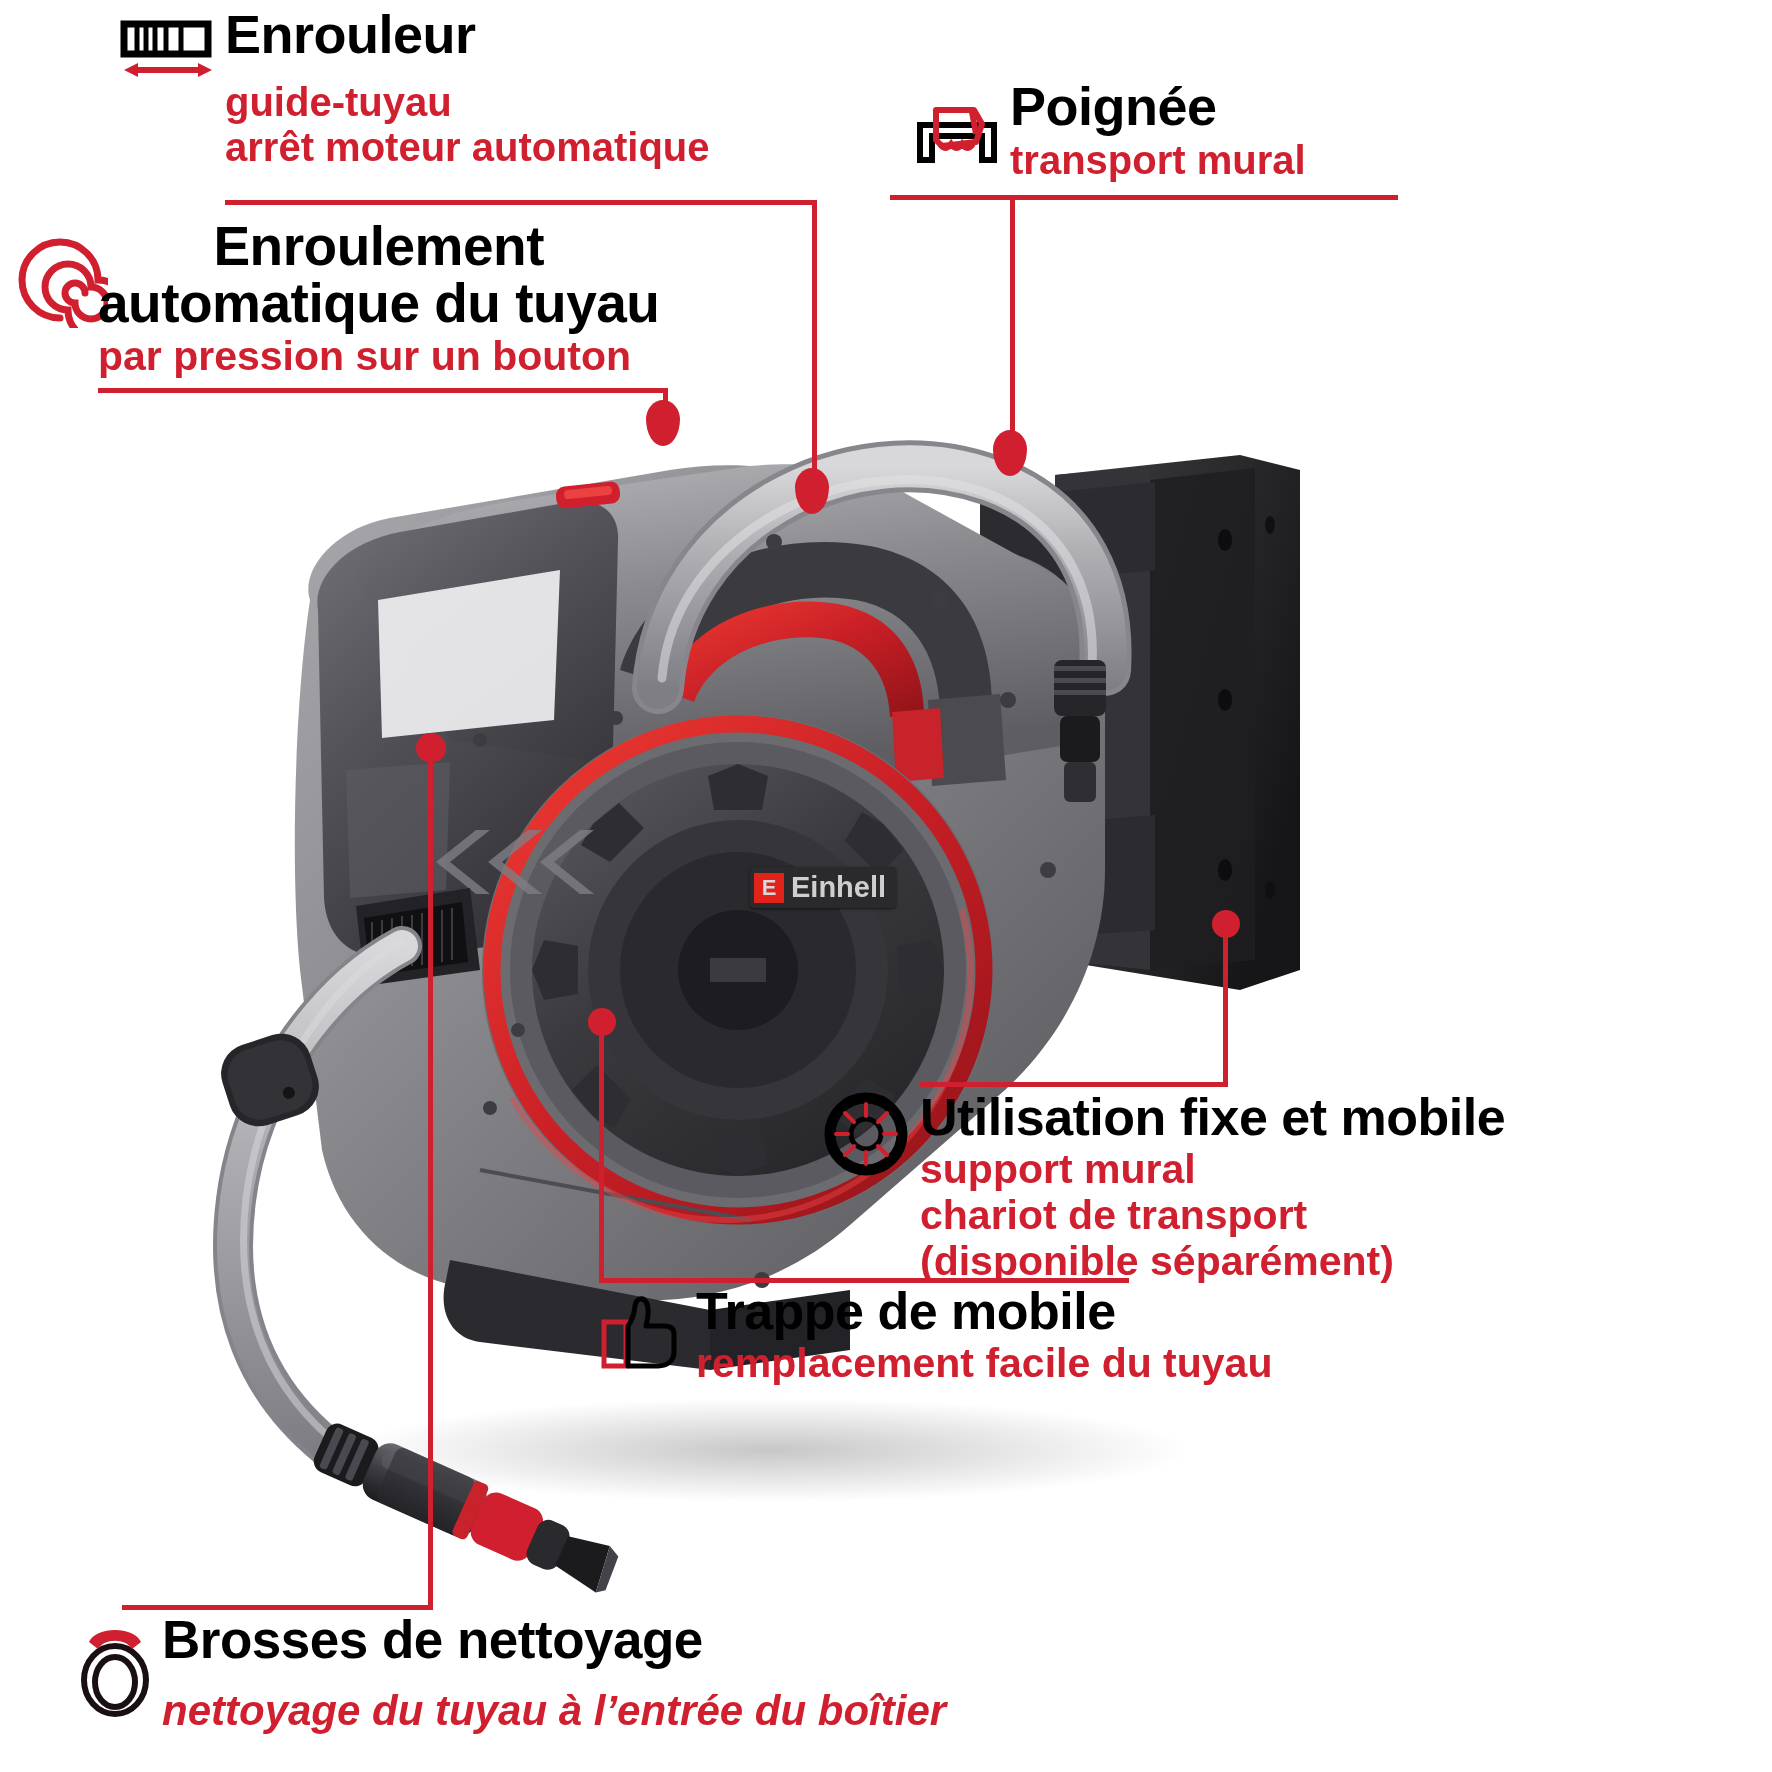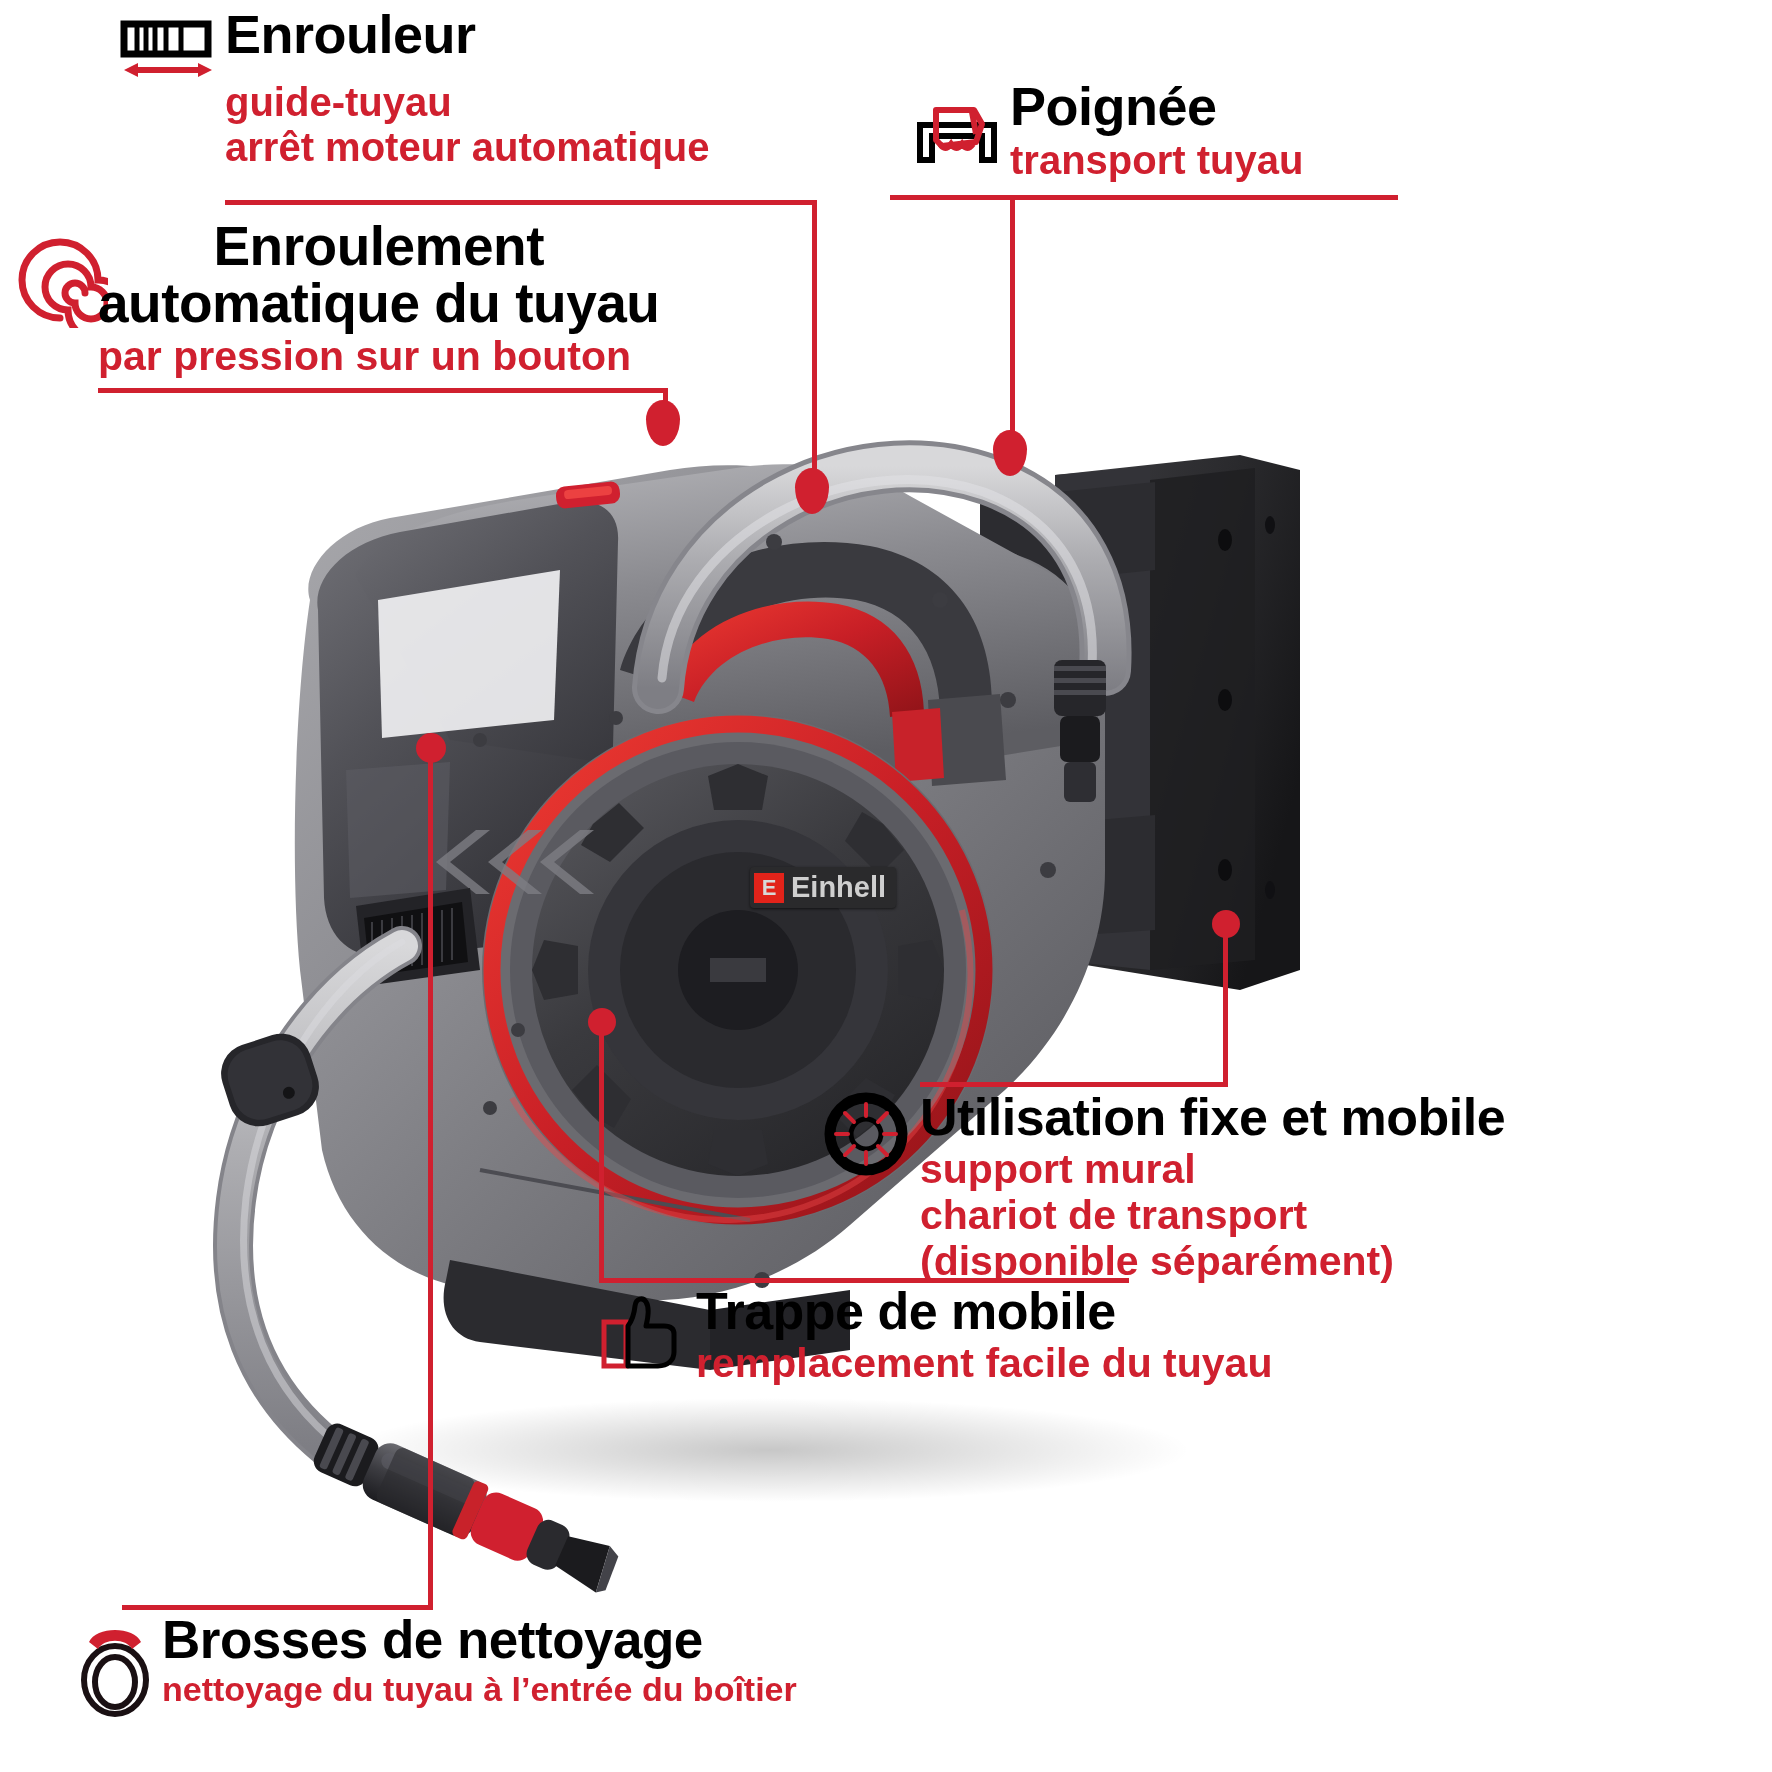--- a/index.html
+++ b/index.html
@@ -363,21 +363,21 @@
   <div class="icon" style="left:912px; top:100px;">
     <svg width="90" height="66" viewBox="0 0 90 66" aria-hidden="true">
       <path d="M8 25 L8 60 L20 60 L20 36 L70 36 L70 60 L82 60 L82 25 Z" fill="none" stroke="#000" stroke-width="6"></path>
       <path d="M24 10 L62 10 L70 24 L64 42 L30 46 L24 40 Z" fill="none" stroke="#d0202f" stroke-width="6" stroke-linejoin="round"></path>
       <path d="M28 44 q5 8 11 0 q5 8 11 0 q5 8 11 0" fill="none" stroke="#d0202f" stroke-width="6"></path>
       <path d="M60 12 L64 34" fill="none" stroke="#d0202f" stroke-width="6"></path>
     </svg>
   </div>
   <div class="callout" style="left:1010px; top:78px;">
     <div class="headline" style="font-size:54px;">Poignée</div>
-    <div class="subline" style="font-size:40px; margin-top:4px;">transport tuyau</div>
+    <div class="subline" style="font-size:40px; margin-top:4px;">transport mural</div>
   </div>
 
   <div class="icon" style="left:12px; top:232px;">
     <svg width="96" height="96" viewBox="0 0 96 96" aria-hidden="true">
       <path d="M48 86
                A38 38 0 1 1 86 48
                A30 30 0 1 1 56 78
                A23 23 0 1 1 79 55
                A16 16 0 1 1 63 71
                A10 10 0 1 1 73 61" fill="none" stroke="#d0202f" stroke-width="7" stroke-linecap="round"></path>
@@ -426,16 +426,16 @@
 
   <div class="icon" style="left:76px; top:1618px;">
     <svg width="78" height="100" viewBox="0 0 78 100" aria-hidden="true">
       <ellipse cx="39" cy="62" rx="31" ry="34" fill="none" stroke="#1a1013" stroke-width="6"></ellipse>
       <ellipse cx="39" cy="64" rx="20" ry="25" fill="none" stroke="#1a1013" stroke-width="6"></ellipse>
       <path d="M13 24 C20 8, 58 8, 65 24 L56 31 C50 20, 28 20, 22 31 Z" fill="#d0202f"></path>
     </svg>
   </div>
   <div class="callout" style="left:162px; top:1612px;">
     <div class="headline" style="font-size:53px;">Brosses de nettoyage</div>
-    <div class="subline" style="font-size:34px; margin-top:3px;">nettoyage du tuyau à l’entrée du boîtier</div>
+    <div class="subline" style="font-size:42px; margin-top:20px;font-style:italic;">nettoyage du tuyau à l’entrée du boîtier</div>
   </div>
 
 </div>
 
 </body></html>

